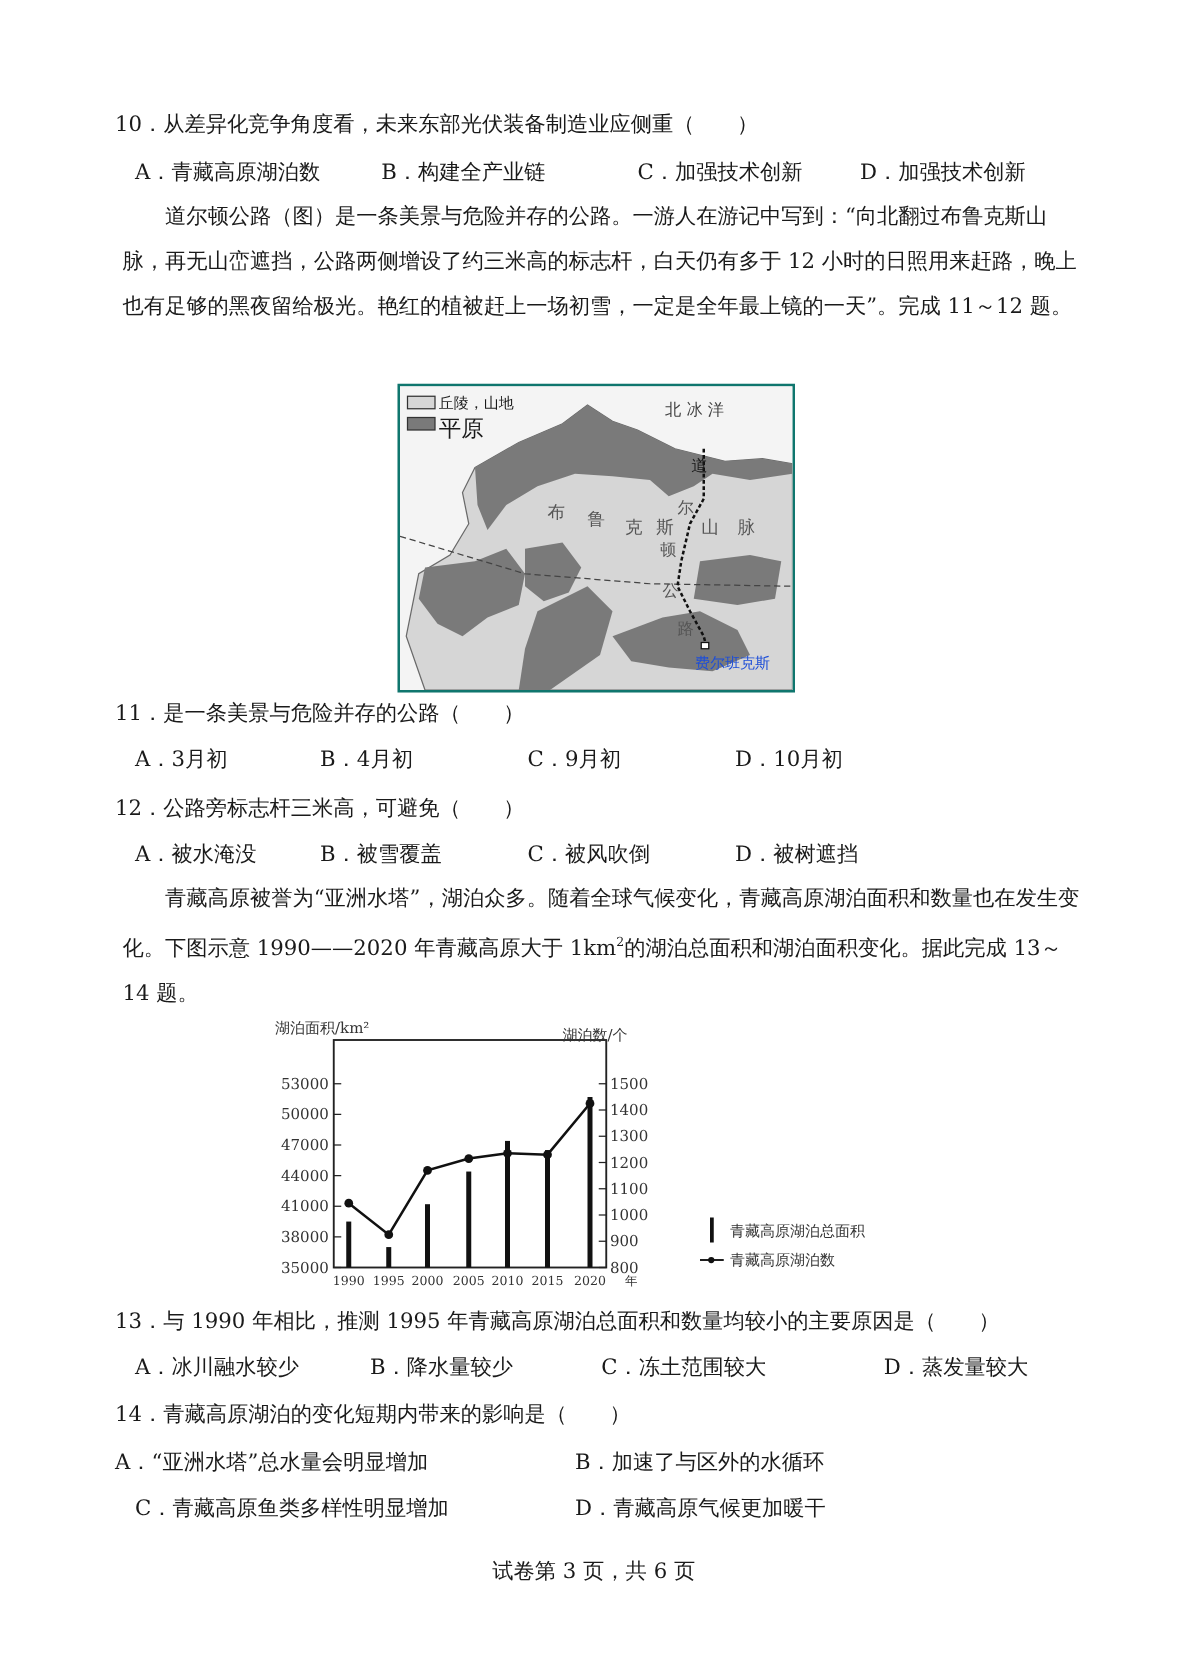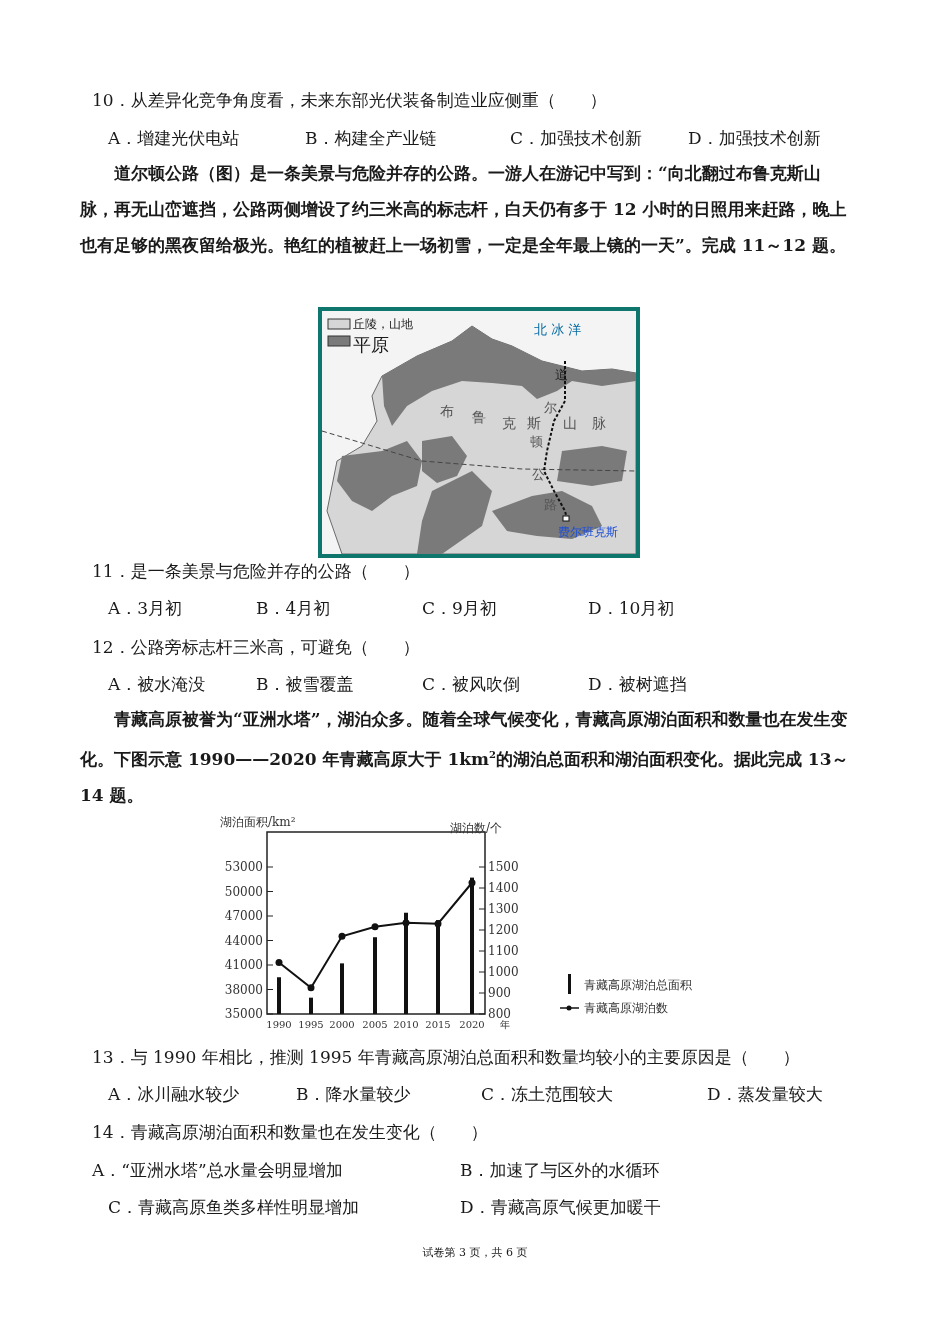--- a/index.html
+++ b/index.html
@@ -1,32 +1,32 @@
 <!DOCTYPE html>
 <html><head>
 <meta charset="utf-8">
 <style>
   html, body { margin:0; padding:0; background:#ffffff; }
   body { width:950px; height:1344px; position:relative; font-family:"DejaVu Serif", "Liberation Serif", serif; color:#1a1a1a; }
   .line { position:absolute; left:0; font-size:17px; line-height:22px; white-space:nowrap; }
   .q { left:92px; }
   .opt { position:absolute; font-size:17px; line-height:22px; white-space:nowrap; }
-  .para { position:absolute; left:80px; width:770px; font-size:17px; line-height:36px; text-indent:2em;font-weight:bold; }
-  .map { position:absolute; left:318px; top:307px; width:314px; height:243px; border:4px solid #0f766e; background:#f4f4f4; overflow:hidden; }
+  .para { position:absolute; left:98px; width:770px; font-size:17px; line-height:36px; text-indent:2em; }
+  .map { position:absolute; left:318px; top:307px; width:314px; height:243px; border:2px solid #0f766e; background:#f4f4f4; overflow:hidden; }
   .chart { position:absolute; left:212px; top:812px; width:530px; height:225px; }
-  .footer { position:absolute; left:0; width:950px; top:1245px; text-align:center; font-size:11px; }
+  .footer { position:absolute; left:0; width:950px; top:1245px; text-align:center; font-size:17px; }
   sup { font-size:10px; }
 </style>
 </head>
 <body>
 
 <div class="line q" style="top:89px">
   <span>10．</span><span>从差异化竞争角度看，未来东部光伏装备制造业应侧重（　　）</span>
 </div>
-<span class="opt" style="left:108px;top:127px">A．增建光伏电站</span>
+<span class="opt" style="left:108px;top:127px">A．青藏高原湖泊数</span>
 <span class="opt" style="left:305px;top:127px">B．构建全产业链</span>
 <span class="opt" style="left:510px;top:127px">C．加强技术创新</span>
 <span class="opt" style="left:688px;top:127px">D．加强技术创新</span>
 
 <div class="para" style="top:155px">道尔顿公路（图）是一条美景与危险并存的公路。一游人在游记中写到：“向北翻过布鲁克斯山脉，再无山峦遮挡，公路两侧增设了约三米高的标志杆，白天仍有多于 12 小时的日照用来赶路，晚上也有足够的黑夜留给极光。艳红的植被赶上一场初雪，一定是全年最上镜的一天”。完成 11～12 题。</div>
 
 <div class="map">
   <svg width="314" height="243" viewBox="0 0 314 243">
     <rect width="314" height="243" fill="#f4f4f4"></rect>
 
@@ -43,21 +43,21 @@
     <path d="M0,120 L100,150 L200,158 L314,160" stroke="#444" stroke-width="1" stroke-dasharray="5,3" fill="none"></path>
 
     <path d="M243,50 L243,90 L232,110 L225,140 L222,160 L232,180 L243,200 L245,208" stroke="#111" stroke-width="2" stroke-dasharray="3,2" fill="none"></path>
     <rect x="241" y="205" width="6" height="5" fill="#fff" stroke="#111" stroke-width="1"></rect>
 
     <rect x="6" y="8" width="22" height="10" fill="#d6d6d6" stroke="#333"></rect>
     <rect x="6" y="25" width="22" height="10" fill="#7a7a7a" stroke="#333"></rect>
   </svg>
   <span style="position:absolute;left:31px;top:5px;font-size:12px">丘陵，山地</span>
   <span style="position:absolute;left:31px;top:22px;font-size:18px">平原</span>
-  <span style="position:absolute;left:212px;top:10px;font-size:13px;color:#0369a1">北 冰 洋</span>
+  <span style="position:absolute;left:212px;top:10px;font-size:13px;color:#404040">北 冰 洋</span>
   <span style="position:absolute;left:118px;top:92px;font-size:14px;color:#555">布</span>
   <span style="position:absolute;left:150px;top:98px;font-size:14px;color:#555">鲁</span>
   <span style="position:absolute;left:180px;top:104px;font-size:14px;color:#555">克</span>
   <span style="position:absolute;left:205px;top:104px;font-size:14px;color:#555">斯</span>
   <span style="position:absolute;left:233px;top:55px;font-size:13px">道</span>
   <span style="position:absolute;left:222px;top:88px;font-size:13px;color:#555">尔</span>
   <span style="position:absolute;left:208px;top:122px;font-size:13px;color:#555">顿</span>
   <span style="position:absolute;left:210px;top:155px;font-size:13px;color:#555">公</span>
   <span style="position:absolute;left:222px;top:185px;font-size:13px;color:#555">路</span>
   <span style="position:absolute;left:241px;top:104px;font-size:14px;color:#555">山</span>
@@ -151,20 +151,20 @@
 
 <div class="line q" style="top:1046px">
   <span>13．</span><span>与 1990 年相比，推测 1995  年青藏高原湖泊总面积和数量均较小的主要原因是（　　）</span>
 </div>
 <span class="opt" style="left:108px;top:1083px">A．冰川融水较少</span>
 <span class="opt" style="left:296px;top:1083px">B．降水量较少</span>
 <span class="opt" style="left:481px;top:1083px">C．冻土范围较大</span>
 <span class="opt" style="left:707px;top:1083px">D．蒸发量较大</span>
 
 <div class="line q" style="top:1121px">
-  <span>14．</span><span>青藏高原湖泊面积和数量也在发生变化（　　）</span>
+  <span>14．</span><span>青藏高原湖泊的变化短期内带来的影响是（　　）</span>
 </div>
 <span class="opt" style="left:92px;top:1159px">A．“亚洲水塔”总水量会明显增加</span>
 <span class="opt" style="left:460px;top:1159px">B．加速了与区外的水循环</span>
 <span class="opt" style="left:108px;top:1196px">C．青藏高原鱼类多样性明显增加</span>
 <span class="opt" style="left:460px;top:1196px">D．青藏高原气候更加暖干</span>
 
 <div class="footer">试卷第 3 页，共 6 页</div>
 
 </body></html>

